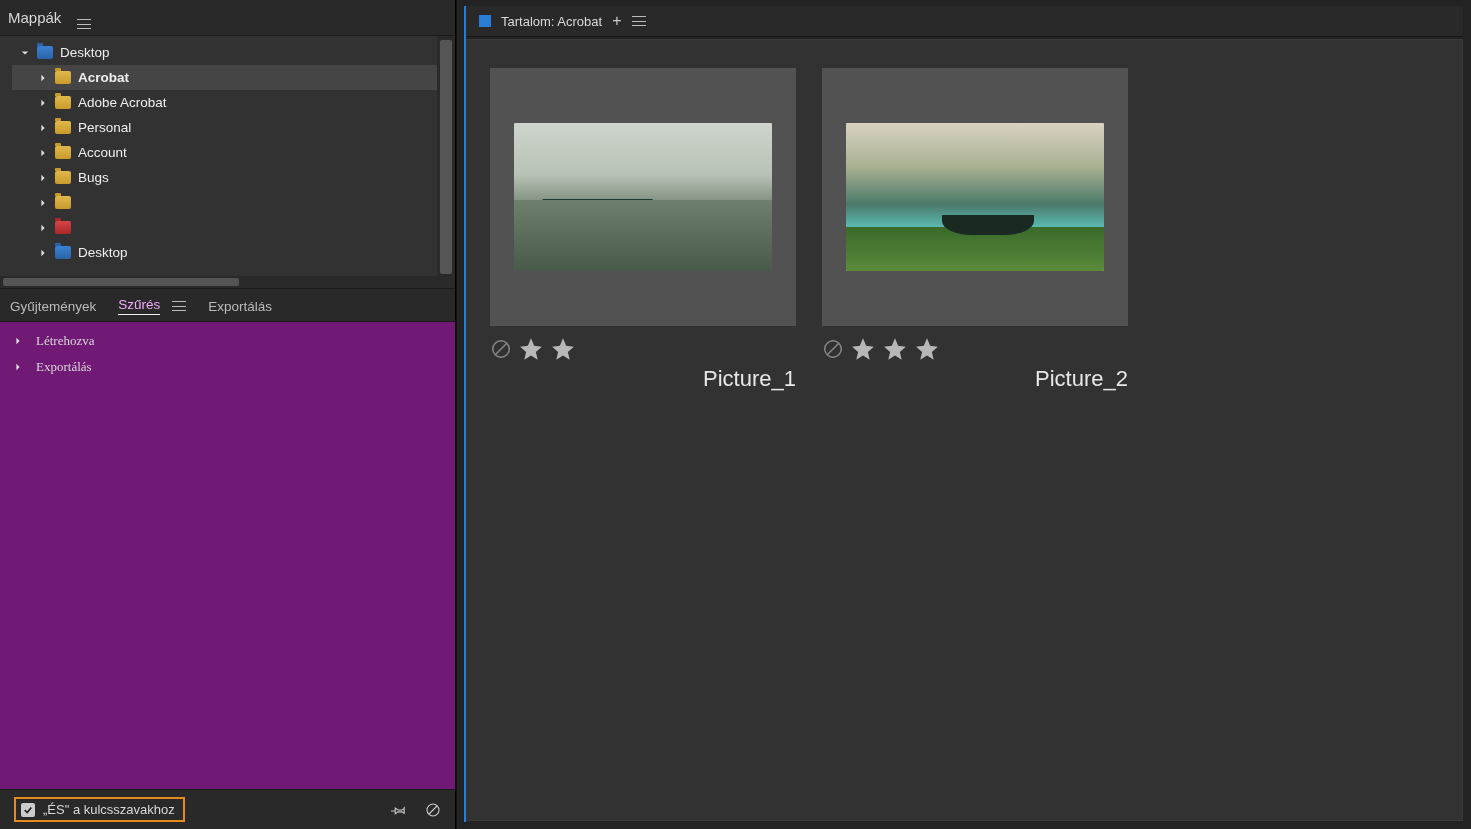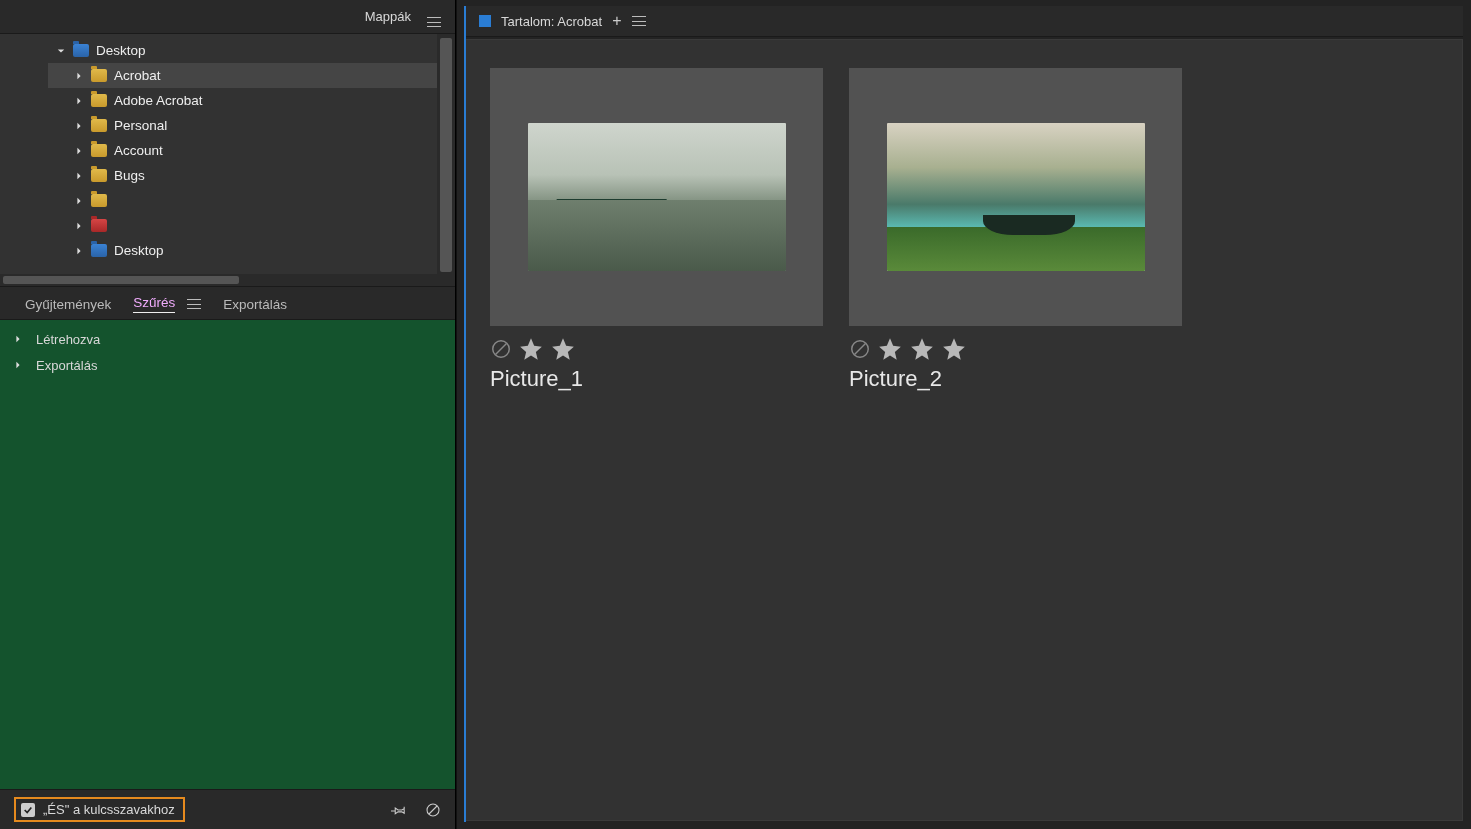--- a/index.html
+++ b/index.html
@@ -1,68 +1,68 @@
 <!DOCTYPE html>
 <html><head>
 <meta charset="utf-8">
 <style>
   * { box-sizing: border-box; margin: 0; padding: 0; }
   body { background:#232323; color:#d8d8d8; font-family:"Segoe UI",Arial,sans-serif; font-size:13px; width:1471px; height:829px; overflow:hidden; display:flex; }
   
   .left-col { width:456px; display:flex; flex-direction:column; border-right:1px solid #000; }
-  .panel-hdr { display:flex; align-items:center; gap:12px; padding:6px 14px; background:#292929; border-bottom:1px solid #1a1a1a; font-size:13px;justify-content:flex-end; }
+  .panel-hdr { display:flex; align-items:center; gap:12px; padding:6px 8px; background:#292929; border-bottom:1px solid #1a1a1a; font-size:15px; }
   .panel-hdr .menu-icon { margin-left:4px; }
   .menu-lines { width:14px; height:10px; display:inline-flex; flex-direction:column; justify-content:space-between; }
   .menu-lines span { height:1px; background:#bcbcbc; }
   
   .tree-wrap { height:252px; background:#323232; position:relative; overflow:hidden; }
-  .tree { padding:4px 0 0 12px;margin-left:36px; }
+  .tree { padding:4px 0 0 12px; }
   .tree-row { display:flex; align-items:center; height:25px; padding-left:8px; gap:7px; white-space:nowrap; overflow:hidden; }
-  .tree-row.selected { background:#454545; }
+  .tree-row.selected { background:#454545;font-weight:bold; }
   .chev { width:10px; height:10px; display:inline-flex; align-items:center; justify-content:center; }
   .chev svg { width:8px; height:8px; fill:#ddd; }
   .folder-ic { width:16px; height:13px; border-radius:2px; position:relative; }
   .folder-yellow { background:linear-gradient(#e0b94a,#c99a2c); }
   .folder-yellow::before { content:""; position:absolute; top:-3px; left:0; width:6px; height:3px; background:#c99a2c; border-radius:1px 1px 0 0;}
   .folder-blue { background:linear-gradient(#3a82d4,#2a63a8); }
   .folder-blue::before{ content:""; position:absolute; top:-3px; left:0; width:6px; height:3px; background:#2a63a8; border-radius:1px 1px 0 0;}
   .folder-acr { background:linear-gradient(#d64545,#a82828); }
   .folder-acr::before{ content:""; position:absolute; top:-3px; left:0; width:6px; height:3px; background:#a82828; border-radius:1px 1px 0 0;}
   .tree-label { font-size:13.5px; color:#eee; }
   .indent1 { padding-left:26px; }
   .tree-scroll-v { position:absolute; right:0; top:0; width:18px; height:100%; background:#2a2a2a; }
   .tree-scroll-v .thumb-v { position:absolute; right:3px; top:4px; width:12px; height:234px; background:#555; border-radius:2px; }
   .tree-scroll-h { position:absolute; left:0; bottom:0; height:12px; width:438px; background:#2a2a2a; }
   .tree-scroll-h .thumb-h { position:absolute; left:3px; top:2px; height:8px; width:236px; background:#555; border-radius:2px; }
   
-  .mid-tabs { display:flex; gap:22px; align-items:center; padding:8px 25px 6px; background:#292929; border-top:1px solid #1a1a1a; border-bottom:1px solid #1a1a1a; }
+  .mid-tabs { display:flex; gap:22px; align-items:center; padding:8px 10px 6px; background:#292929; border-top:1px solid #1a1a1a; border-bottom:1px solid #1a1a1a; }
   .mid-tab { font-size:13.5px; color:#bbb; cursor:pointer; }
   .mid-tab.active { color:#f0abfc; border-bottom:1px solid #eee; padding-bottom:2px; }
   .mid-tabs .menu-lines { margin-left:-10px; }
-  .filter-body { flex:1; background:#14532d; padding:6px 8px; }
+  .filter-body { flex:1; background:#701a75; padding:6px 8px;font-family:Liberation Serif, serif; }
   .filter-row { display:flex; align-items:center; gap:14px; height:26px; padding-left:6px; cursor:pointer; }
   .filter-row svg{ width:8px;height:8px;fill:#ddd;}
   
   .bottom-bar { height:40px; background:#292929; display:flex; align-items:center; justify-content:space-between; padding:0 14px; border-top:1px solid #1a1a1a;}
   .kw-box { display:flex; align-items:center; gap:8px; border:2px solid #e68a1e; padding:3px 8px 3px 5px; }
   .chk { width:14px; height:14px; background:#ccc; border-radius:2px; display:inline-flex; align-items:center; justify-content:center; }
   .chk svg{width:10px;height:10px;stroke:#222;stroke-width:2;fill:none;}
   .bb-icons { display:flex; gap:18px; align-items:center; }
   .bb-icons svg { width:16px; height:16px; stroke:#ccc; fill:none; stroke-width:1.6;}
   .no-ic{ width:16px;height:16px;}
   .no-ic circle{stroke:#ccc;fill:none;stroke-width:1.6;}
   .no-ic line{stroke:#ccc;stroke-width:1.6;}
   
   .right-col { flex:1; display:flex; flex-direction:column; border-left:1px solid #111; }
   .content-hdr { display:flex; align-items:center; gap:10px; padding:6px 14px; background:#292929; border-bottom:1px solid #1a1a1a; margin:6px 8px 2px 8px; }
   .blue-sq { width:12px; height:12px; background:#2a7dd4; }
   .content-hdr .plus { font-size:16px; color:#ccc; cursor:pointer; }
   .content-area { flex:1; background:#323232; margin:0 8px 8px 8px; border:1px solid #3a3a3a; padding:28px 24px; display:flex; gap:26px; align-items:flex-start; position:relative;}
   .content-area::before{content:"";position:absolute;left:-2px;top:-34px;bottom:-2px;width:2px;background:#2a7dd4;}
-  .card { width:333px; }
+  .card { width:306px;text-align:right; }
   .thumb-box { height:258px; background:#525252; display:flex; align-items:center; justify-content:center; }
   .scene { width:258px; height:148px; position:relative; overflow:hidden; border-radius:1px;}
   .scene1 { background:linear-gradient(#cfd5cd 0%,#b8c2b6 35%,#7d8d7c 55%,#8a9a88 100%);}
   .scene1::after{content:"";position:absolute;left:0;right:0;top:52%;height:48%;background:linear-gradient(#6f7f6e,#4a5a4a);}
   .boat{position:absolute;left:28px;bottom:46px;width:110px;height:26px;background:#1d3c2f;border-radius:0 0 40px 40px / 0 0 20px 20px;transform:skewX(-3deg);}
   .boat::after{content:"";position:absolute;left:0;right:0;bottom:-20px;height:20px;background:linear-gradient(rgba(30,50,40,.5),transparent);filter:blur(1px);}
   .scene2 { background:linear-gradient(#d8d2c2 0%,#a8b090 30%,#4a7a6a 55%,#5ab8b0 70%,#d8e8e2 100%);}
   .scene2 .moss{position:absolute;left:0;bottom:0;width:100%;height:44px;background:linear-gradient(#3a6a2a,#5a8a3a);}
   .scene2 .boat2{position:absolute;left:96px;bottom:36px;width:92px;height:20px;background:#1a2a22;border-radius:0 0 30px 30px/0 0 14px 14px;}
   .rating-row { display:flex; align-items:center; gap:6px; margin-top:10px; }

